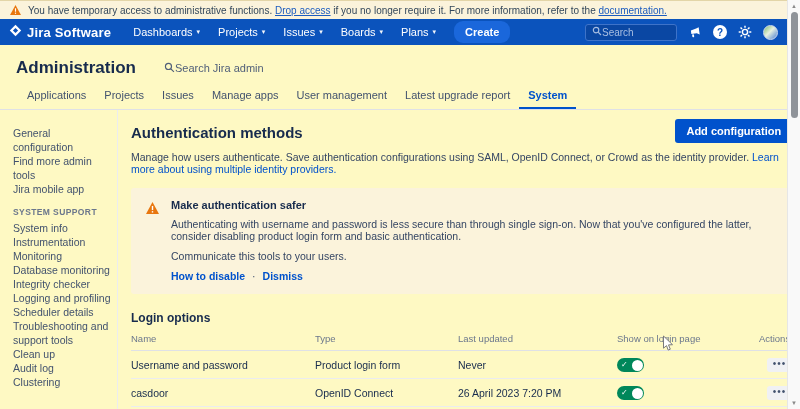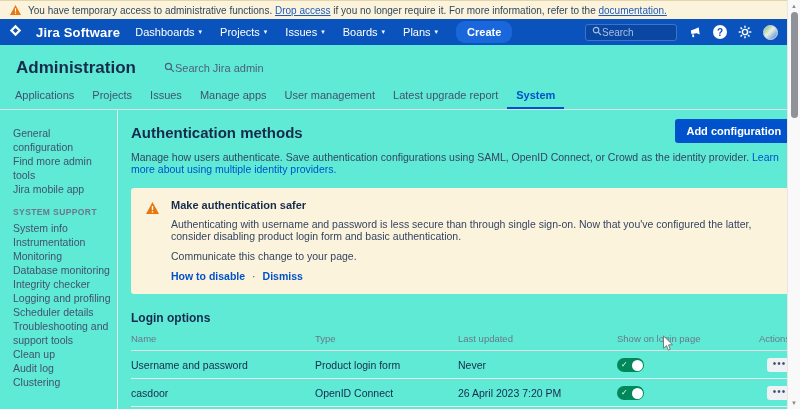--- a/index.html
+++ b/index.html
@@ -1,30 +1,30 @@
 <!DOCTYPE html>
 <html><head>
 <meta charset="utf-8">
 <style>
   * { box-sizing: border-box; }
   html,body { margin:0; padding:0; }
   body { font-family:"Liberation Sans", sans-serif; }
-  .page { position:relative; width:800px; height:409px; background:#5eead4; overflow:hidden; }
+  .page { position:relative; width:800px; height:409px; background:#fef9c3; overflow:hidden; }
   .content-wrap { width:787px; }
 
   
   .banner { height:19px; background:#FBF3DB; border-top:1px solid #E3D5A8;
             display:flex; align-items:center; padding:0 10px; font-size:10px; color:#33475B; }
   .banner .warn-icon { margin-right:7px; display:flex; }
   .banner .txt span { color:#33475B; }
   .banner a { color:#1C5CBF; text-decoration:underline; cursor:pointer; }
 
   
   .navbar { height:26px; background:#0B53BC; display:flex; align-items:center; padding:0 9px; color:#fff; }
-  .logo { display:flex; align-items:center; gap:14px; font-size:13px; font-weight:600; margin-right:6px; letter-spacing:.2px; }
+  .logo { display:flex; align-items:center; gap:5px; font-size:13px; font-weight:600; margin-right:13px; letter-spacing:.2px; }
   .nav-menu { display:flex; align-items:center; gap:4px; font-size:11px; padding:0 9px; cursor:pointer; white-space:nowrap; }
   .nav-chevron { font-size:7px; opacity:.95; }
   .create-btn { background:#1A67DB; color:#fff; border:none; border-radius:9px;
                 font-size:11px; font-weight:600; padding:5px 11px; margin-left:9px; cursor:pointer;
                 font-family:"Liberation Sans", sans-serif; }
   .nav-right { margin-left:auto; display:flex; align-items:center; gap:11px; }
   .nav-search { width:92px; height:17px; background:#0A47A3; border:1px solid #3E73C9; border-radius:3px;
                 display:flex; align-items:center; padding:0 6px; font-size:10px; color:#A9BFE2; cursor:text; }
   .nav-icon { display:flex; align-items:center; cursor:pointer; }
   .help-circle { width:14px; height:14px; background:#fff; color:#0B53BC; border-radius:50%;
@@ -32,21 +32,21 @@
   .avatar { width:15px; height:15px; border-radius:50%;
             background: linear-gradient(135deg,#7cb96a 0%,#e8f2e0 45%,#4a7fd4 100%);
             border:1px solid #cdd9ef; }
 
   
   .admin-header { display:flex; align-items:center; padding:13px 0 4px 16px; gap:28px; }
   .admin-title { font-size:17px; font-weight:700; color:#172B4D; }
   .admin-search { display:flex; align-items:center; font-size:11px; color:#505F79; cursor:text; }
 
   
-  .tabs { display:flex; border-bottom:1px solid #DFE1E6; padding-left:6px; }
+  .tabs { display:flex; border-bottom:1px solid #DFE1E6; padding-left:18px; }
   .tab { font-size:11px; color:#42526E; padding:7px 9px 8px; cursor:pointer; white-space:nowrap; }
   .tab.active { color:#0052CC; font-weight:600; box-shadow: inset 0 -2px 0 #0052CC; }
 
   
   .body-row { display:flex; height:314px; overflow:hidden; }
   .sidebar { width:118px; min-width:118px; border-right:1px solid #EBECF0; padding:16px 4px 0 13px; }
   .side-item { font-size:10.5px; color:#42526E; line-height:14px; cursor:pointer; }
   .side-title { font-size:8.5px; font-weight:700; color:#6B778C; letter-spacing:.4px; margin:11px 0 4px; }
 
   .main { flex:1; padding:9px 6px 0 13px; }
@@ -236,21 +236,21 @@
         <div class="warning-panel">
           <span class="warn-icon2">
             <svg width="13" height="12" viewBox="0 0 12 11">
                 <path d="M6 0 L12 11 L0 11 Z" fill="#E8760E"></path>
                 <rect x="5.35" y="3.6" width="1.3" height="3.8" fill="#fff"></rect>
                 <rect x="5.35" y="8.4" width="1.3" height="1.3" fill="#fff"></rect>
               </svg>
           </span>
           <div class="warn-title">Make authentication safer</div>
           <div class="warn-body">Authenticating with username and password is less secure than through single sign-on. Now that you've configured the latter, consider disabling product login form and basic authentication.</div>
-          <div class="warn-line2">Communicate this change to your page.</div>
+          <div class="warn-line2">Communicate this tools to your users.</div>
           <div class="warn-links">
             <a>How to disable</a>
             <span class="dot">·</span>
             <a>Dismiss</a>
           </div>
         </div>
 
         <div class="login-options">
           <div class="section-heading">Login options</div>
           <div class="grid-row thead">

